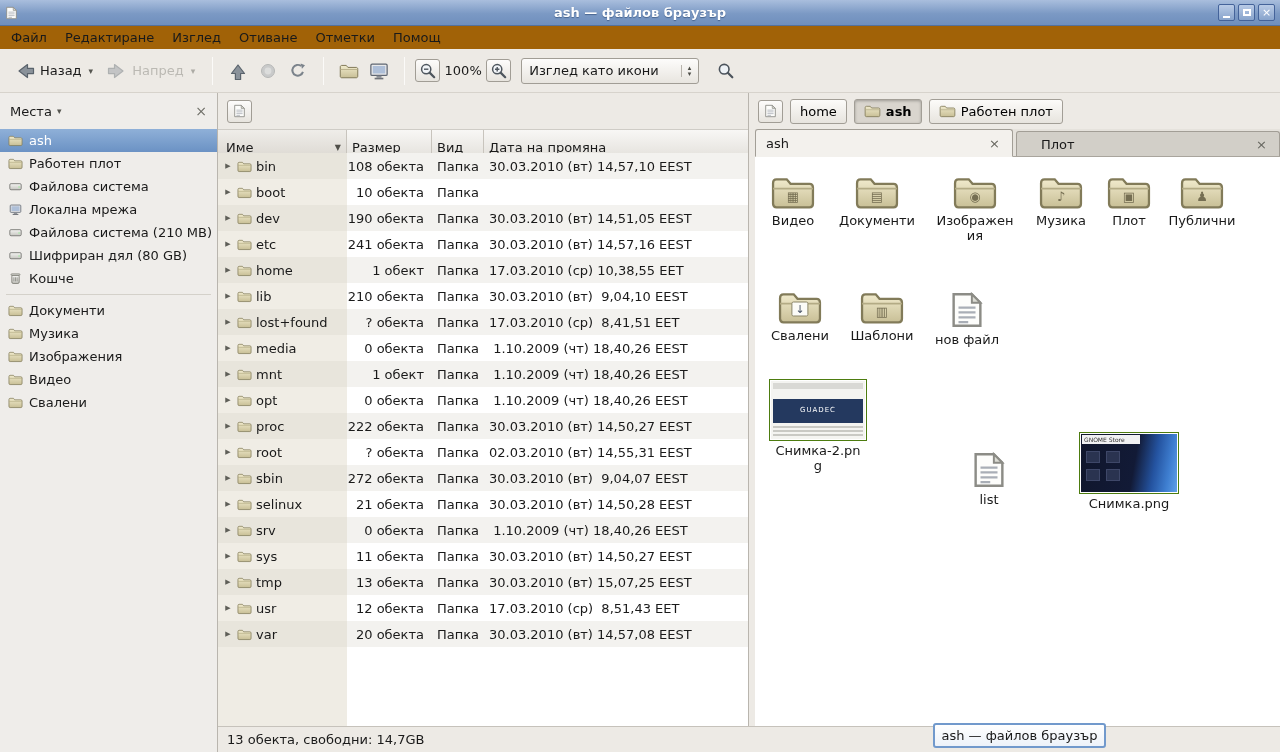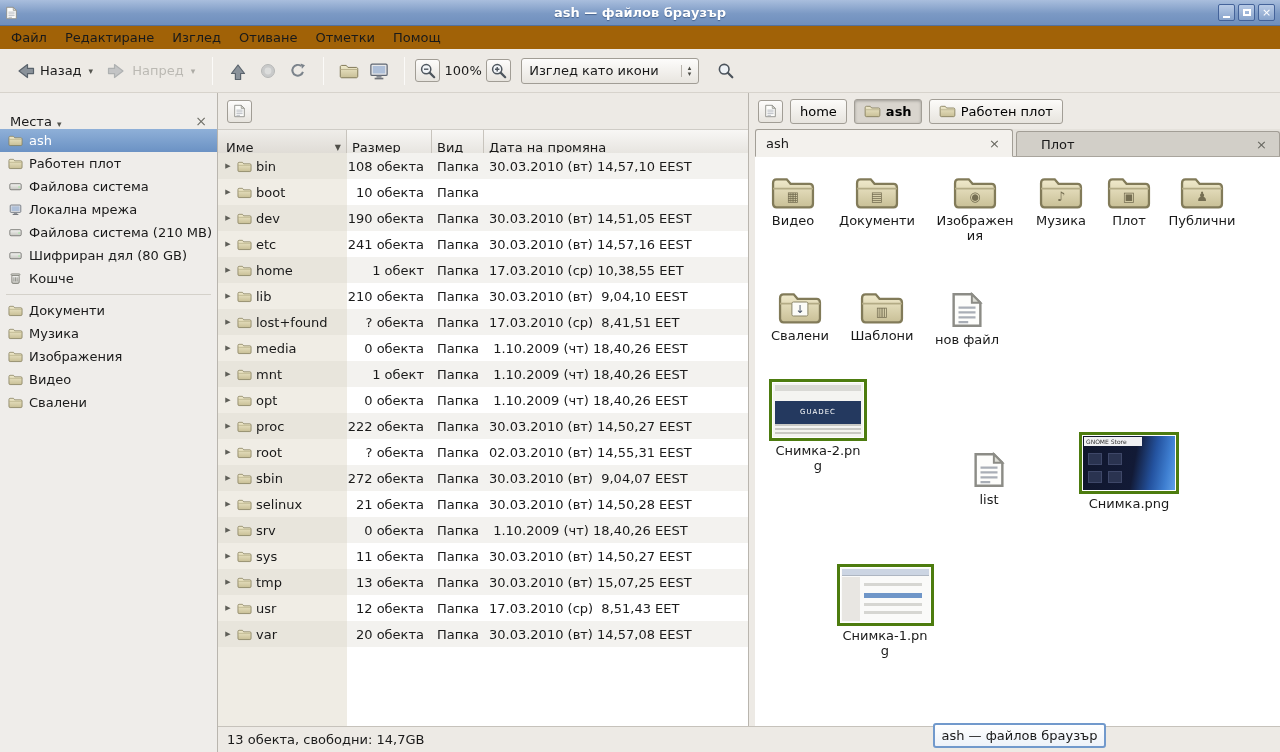--- a/index.html
+++ b/index.html
@@ -39,21 +39,21 @@
     background:linear-gradient(#fdfcfb,#e7e4de);display:flex;align-items:center;justify-content:center;padding:0}
   .zoom-label{width:46px;text-align:center}
   .combo{width:178px;height:26px;border:1px solid #a19d95;border-radius:3px;margin-left:10px;
     background:linear-gradient(#fdfcfb,#e8e5df);display:flex;align-items:center;padding:0 7px}
   .combo-arrows{margin-left:auto;display:flex;flex-direction:column;align-items:center;border-left:1px solid #b7b3ac;
     padding-left:6px;font-size:7px;line-height:6px;color:#4c4c46}
   .search-btn{margin-left:12px}
 
   
   .sidebar{position:absolute;left:0;top:93px;bottom:0;width:218px;background:#EFEDEA;border-right:1px solid #b9b5ae}
-  .sb-header{height:36px;display:flex;align-items:flex-end;padding:0 10px;gap:5px}
+  .sb-header{height:36px;display:flex;align-items:center;padding:0 10px;gap:5px}
   .sb-caret{font-size:9px;color:#55554f}
   .sb-close{margin-left:auto;color:#6f6f68;font-size:14px}
   .sb-item{height:23px;display:flex;align-items:center;gap:6px;padding-left:8px}
   .sb-item.selected{background:linear-gradient(#8FB0D8,#6B92C4);color:#fff}
   .sb-sep{height:9px;position:relative}
   .sb-sep:after{content:"";position:absolute;left:6px;right:6px;top:4px;height:1px;background:#d4d1ca}
 
   
   .listpane{position:absolute;left:218px;top:93px;bottom:26px;width:531px;background:#fff;border-right:1px solid #b9b5ae}
   .lp-top{height:36px;background:#EDEAE5;display:flex;align-items:center;padding-left:9px}
@@ -104,21 +104,21 @@
   .gi-2{left:178px;top:16px;width:84px} .gi-3{left:268px;top:16px;width:76px}
   .gi-4{left:336px;top:16px;width:76px} .gi-5{left:409px;top:16px;width:76px}
   .gi-6{left:7px;top:131px;width:76px}  .gi-7{left:89px;top:131px;width:76px}
   .gi-8{left:174px;top:133px;width:76px}
   .gi-9{left:10px;top:222px;width:106px}
   .gi-10{left:196px;top:293px;width:76px}
   .gi-11{left:319px;top:275px;width:110px}
   .gi-12{left:76px;top:407px;width:108px}
 
   
-  .thumb{position:relative;border:3px solid #4d7c0f;background:#fff;box-shadow:inset 0 0 0 1px #fff}
+  .thumb{position:relative;border:1px solid #4d7c0f;background:#fff;box-shadow:inset 0 0 0 1px #fff}
   .thumb-shot2{width:98px;height:62px;background:#f4f4f1}
   .thumb-shot2:before{content:"";position:absolute;left:3px;right:3px;top:3px;height:6px;background:#d9d9d5}
   .thumb-shot2 .t-band{position:absolute;left:3px;right:3px;top:19px;height:24px;background:#24395f}
   .thumb-shot2 .t-txt{position:absolute;left:0;right:0;top:26px;text-align:center;color:#fff;font-size:7px;letter-spacing:1px}
   .thumb-shot2:after{content:"";position:absolute;left:3px;right:3px;bottom:4px;height:10px;
     background:repeating-linear-gradient(#c9c9c4 0 2px,transparent 2px 4px)}
   .thumb-shot{width:100px;height:62px;background:linear-gradient(100deg,#10162c 0%,#121a36 55%,#2453a0 74%,#3e7ed0 88%,#63a4ea 100%)}
   .thumb-shot .t-head{position:absolute;left:2px;top:2px;height:9px;width:58px;background:#f1f1f3;color:#333;
     font-size:6px;line-height:9px;padding-left:2px}
   .t-sq{position:absolute;width:14px;height:12px;background:#2a3ciz50}
@@ -780,31 +780,20 @@
           <span class="gi-label">Снимка.png</span>
         </div>
         <div class="grid-item gi-10">
           <span class="big-file">
             <svg class="ic-file-big">
               <use href="#i-file"></use>
             </svg>
           </span>
           <span class="gi-label">list</span>
         </div>
-        <div class="grid-item gi-12">
-          <span class="thumb thumb-shot1">
-            <i class="w-top"></i>
-            <i class="w-side"></i>
-            <i class="w-line l1"></i>
-            <i class="w-sel"></i>
-            <i class="w-line l2"></i>
-            <i class="w-line l3"></i>
-          </span>
-          <span class="gi-label">Снимка-1.png</span>
-        </div>
       </div>
   </section>
 
   <div class="statusbar">
     <span>13 обекта, свободни: 14,7GB</span>
   </div>
 
   <div class="task-button">
     <span>ash — файлов браузър</span>
   </div>

